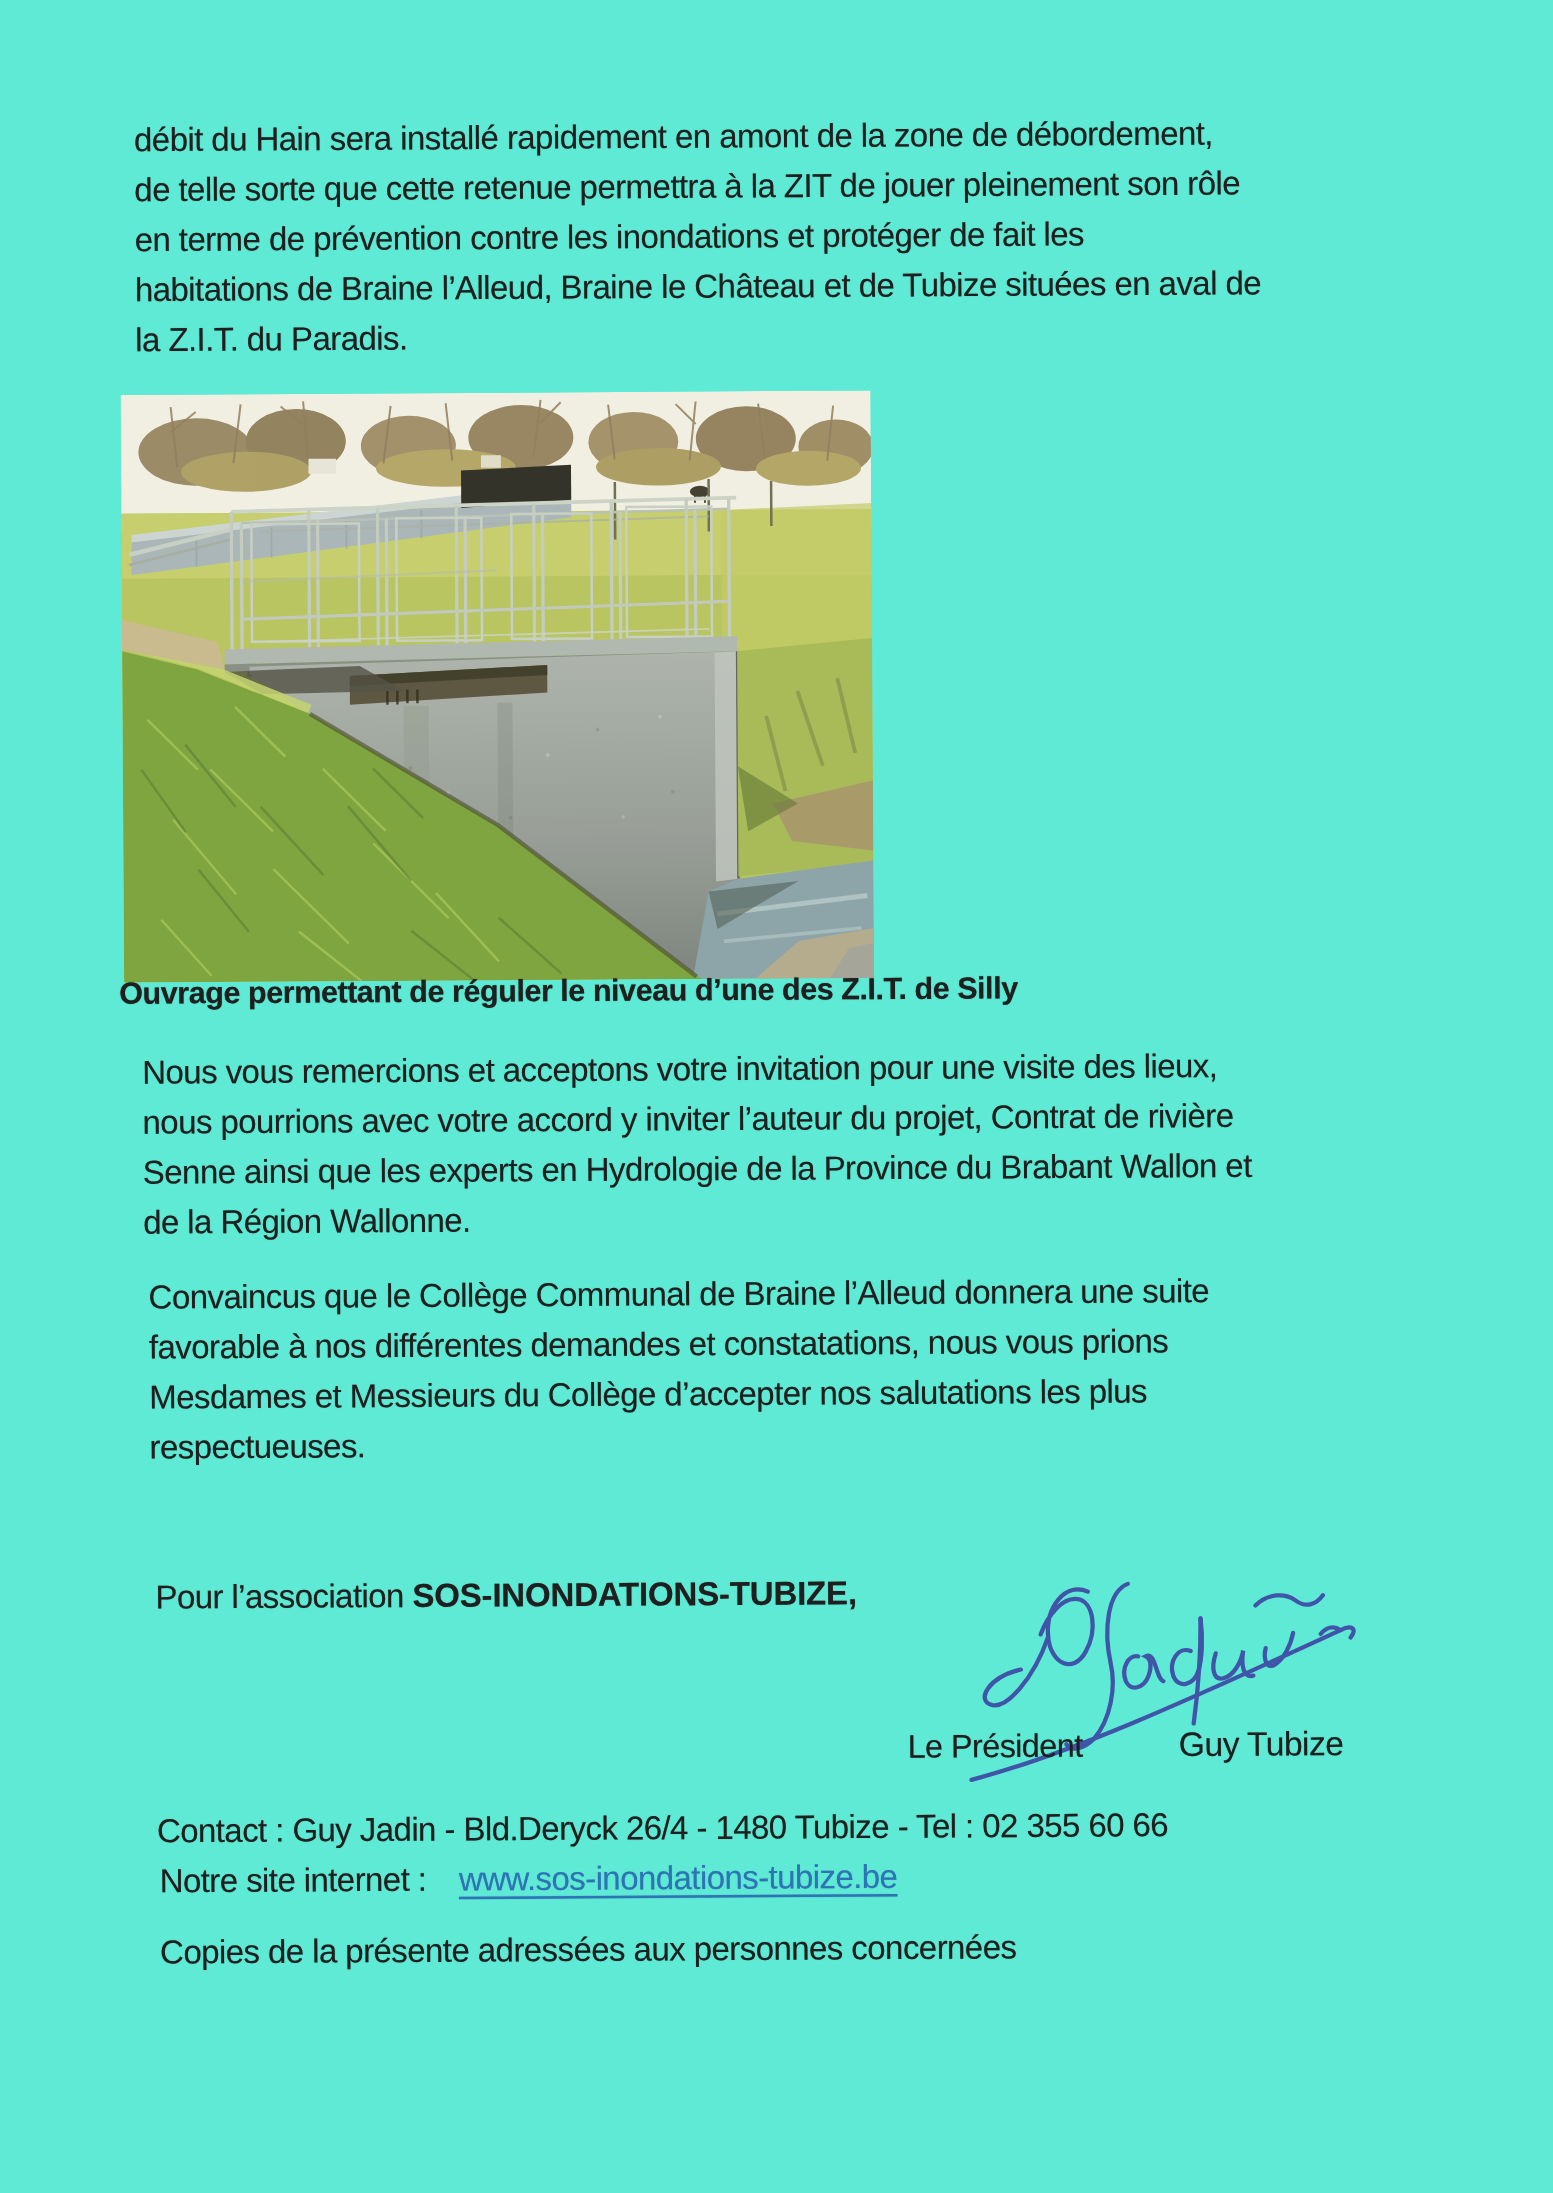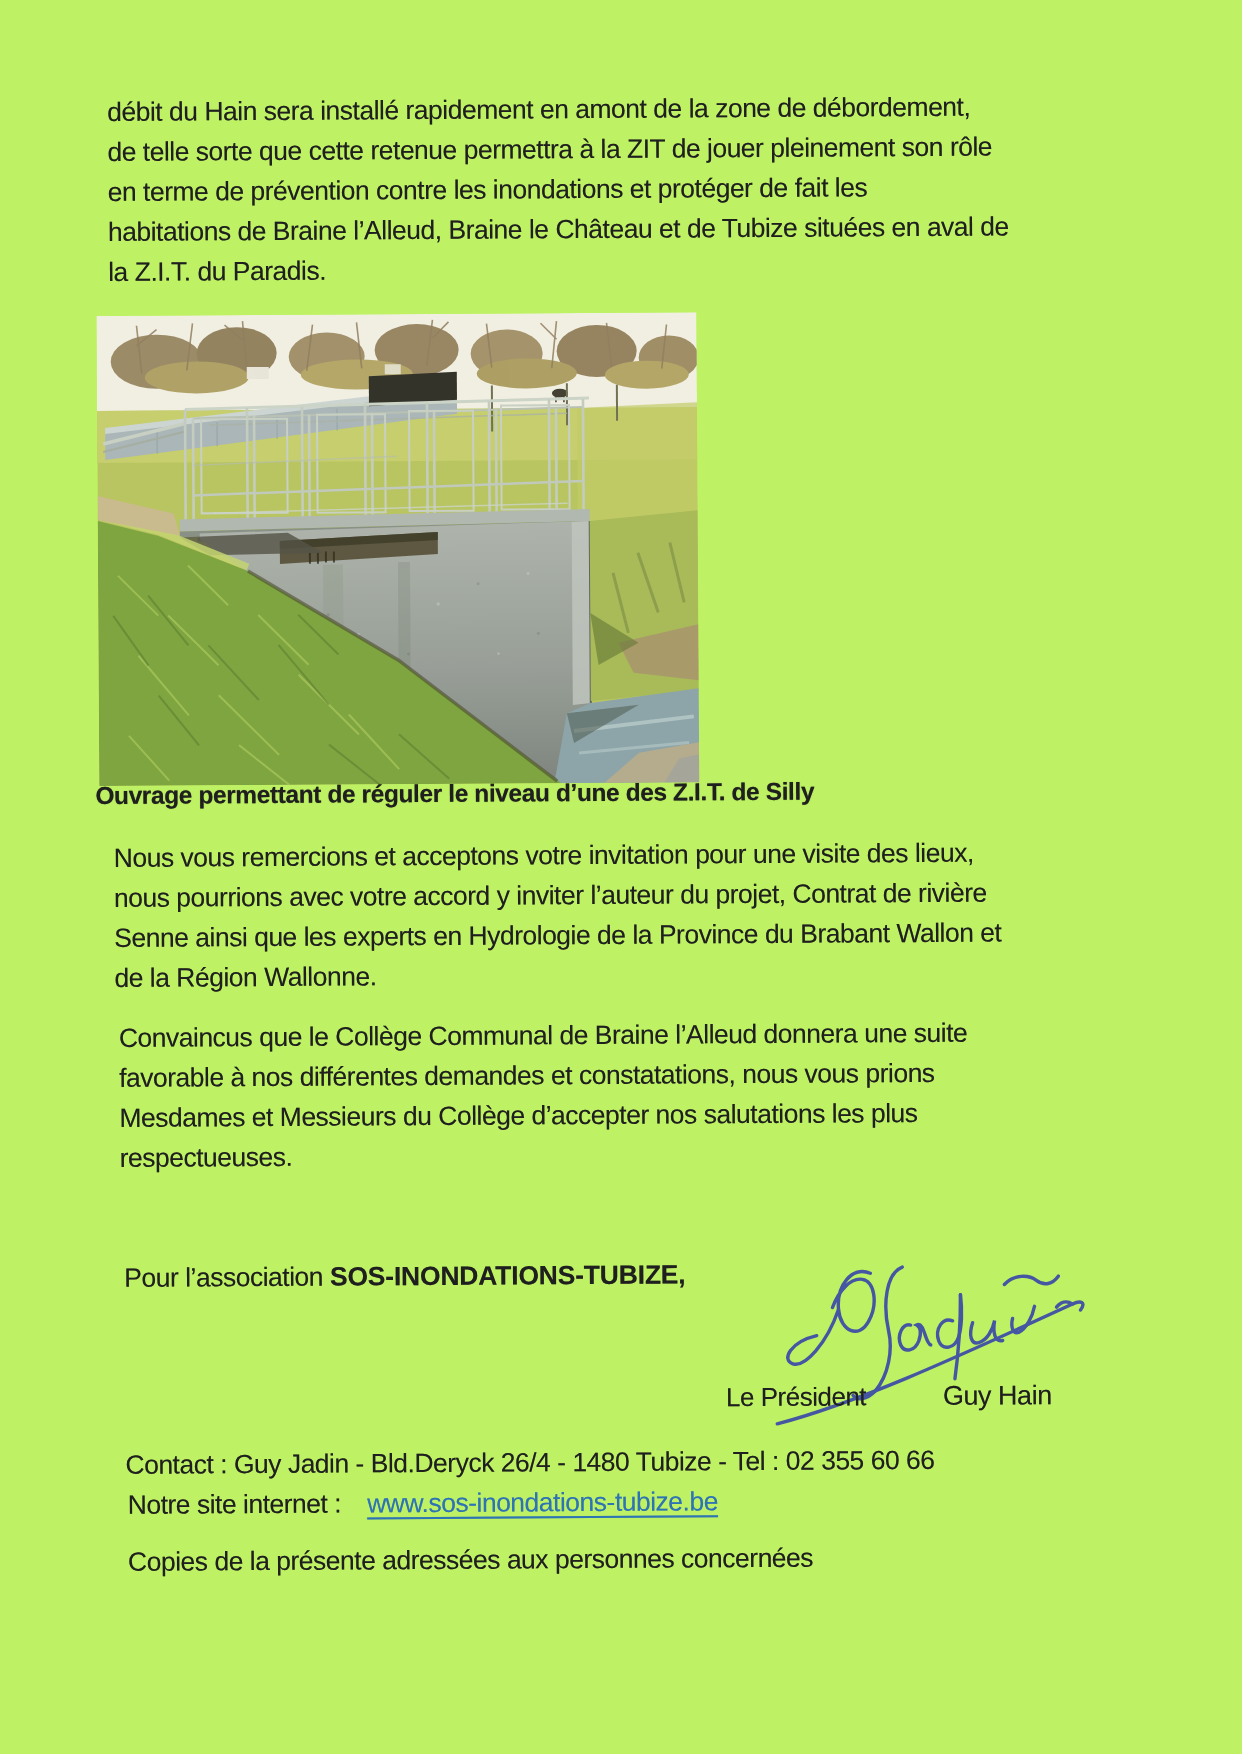--- a/index.html
+++ b/index.html
@@ -3,21 +3,21 @@
 <meta charset="utf-8">
 <style>
   html,body{margin:0;padding:0;}
   body{
     width:1242px;height:1754px;
     background:#ffffff;
     font-family:"Liberation Sans","DejaVu Sans",sans-serif;
     color:#1f1f1f;
     position:relative;overflow:hidden;
   }
-  .page{position:absolute;inset:0;background:#bef264;}
+  .page{position:absolute;inset:0;background:#5eead4;}
   .rot{position:absolute;inset:0;transform:rotate(-0.35deg);transform-origin:100px 900px;}
   .para{position:absolute;font-size:26.5px;line-height:40px;letter-spacing:-0.5px;
         text-shadow:0 0 0.6px rgba(25,25,25,0.45);white-space:nowrap;}
   .caption{position:absolute;left:96px;top:782px;font-weight:bold;font-size:24.5px;
         letter-spacing:-0.4px;text-shadow:0 0 0.8px rgba(0,0,0,0.5);white-space:nowrap;}
   .photo{position:absolute;left:100px;top:316px;width:600px;height:470px;}
   .closing{position:absolute;left:122px;top:1263px;font-size:26.5px;letter-spacing:-0.5px;
         text-shadow:0 0 0.6px rgba(25,25,25,0.45);white-space:nowrap;}
   .closing .org{font-weight:bold;letter-spacing:-0.2px;}
   .sig-svg{position:absolute;left:772px;top:1256px;width:330px;height:180px;}
@@ -272,21 +272,21 @@
       <path d="M 186,44 C 186,70 184,100 180,128"></path>
       <path d="M 198,72 C 194,84 196,94 204,92 C 212,90 218,80 220,70 C 218,82 220,92 228,90"></path>
       <path d="M 238,68 C 236,76 238,84 244,82 C 252,78 258,66 260,56"></path>
       <path d="M 230,34 C 240,24 254,24 262,30 C 270,36 278,34 284,26"></path>
       <path d="M 2,172 C 80,152 170,112 298,54 C 306,50 312,52 306,60"></path>
       <path d="M 298,54 C 292,50 286,52 282,57"></path>
     </g>
   </svg>
 
   <div class="sig-title">Le Président</div>
-  <div class="sig-name">Guy Hain</div>
+  <div class="sig-name">Guy Tubize</div>
 
   <div class="contact">Contact : Guy Jadin - Bld.Deryck 26/4 - 1480 Tubize - Tel : 02 355 60 66</div>
 
   <div class="website">
     <span>Notre site internet :</span><a class="weblink">www.sos-inondations-tubize.be</a>
   </div>
 
   <div class="copies">Copies de la présente adressées aux personnes concernées</div>
 
 </div>

